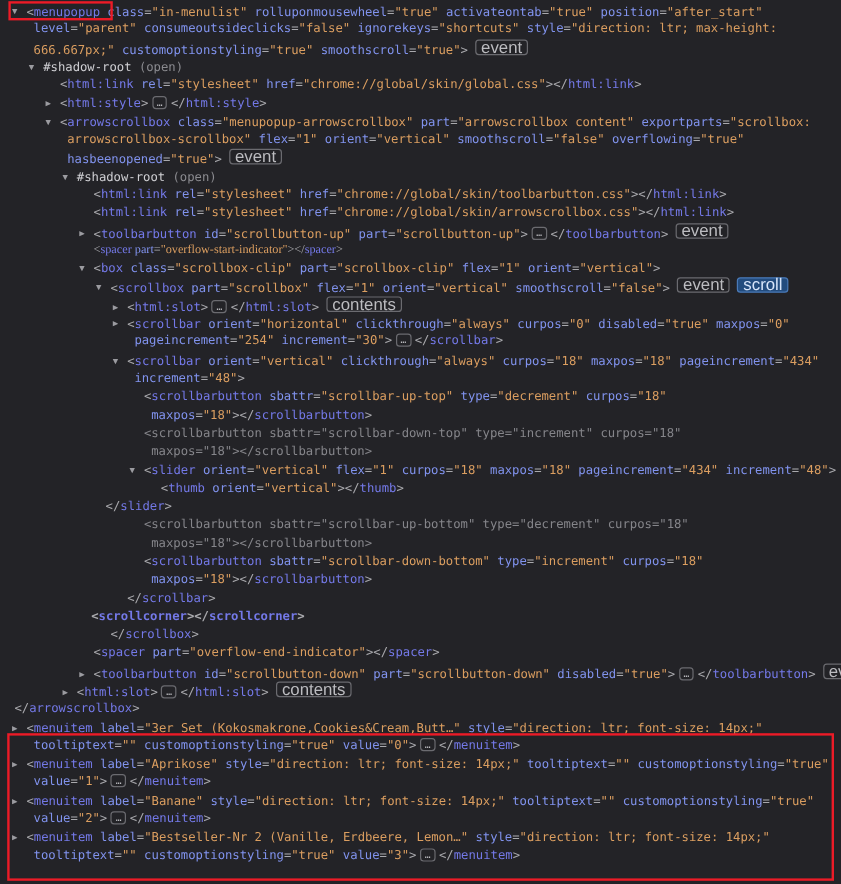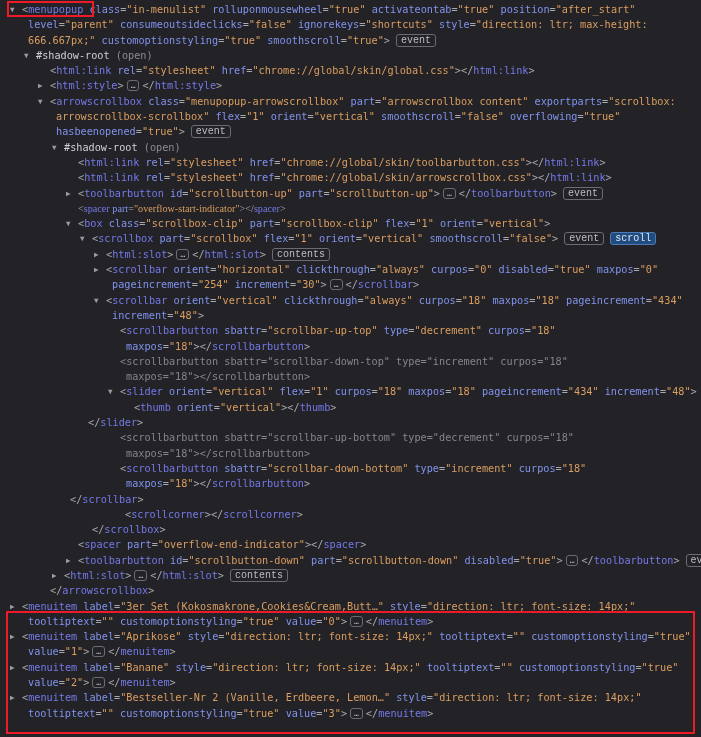--- a/index.html
+++ b/index.html
@@ -24,22 +24,22 @@
   .tk-sr { color: var(--shadowroot, #cfcfd3); }
   .tk-pr { color: var(--shadowstate, #8b8b90); }
   .line.dim span { color: var(--dim, #85858a) !important; }
   .tk-el {
     display:inline-block; font-size:8px; line-height:9px;
     padding:0 3px; margin:0 3px; border-radius:3px;
     border:1px solid var(--badgeborder, #6b6b70);
     color: var(--badgetext, #bcbcc0); vertical-align:1px;
   }
   .badge {
-    display:inline-block; font-family:Liberation Mono, monospace;
-    font-size:10px; line-height:11px; padding:0 4px; margin-left:6px;
+    display:inline-block; font-family:Liberation Sans, sans-serif;
+    font-size:14px; line-height:11px; padding:0 4px; margin-left:6px;
     border-radius:3px; border:1px solid var(--badgeborder, #6b6b70);
     color: var(--badgetext, #bcbcc0); vertical-align:1px;
   }
   .badge-active {
     background: var(--scrollbadgebg, #234c7e);
     border-color: var(--scrollbadgeborder, #4a7ab8);
     color: var(--scrollbadgetext, #d7e5fa);
   }
   .annotation {
     position:absolute; border:2px solid var(--annotation, #ec1b27);
@@ -76,27 +76,27 @@
       <div class="line" style="padding-left: 126px;"><span class="tk-a">maxpos</span><span class="tk-p">=</span><span class="tk-v">"18"</span><span class="tk-p">&gt;&lt;/</span><span class="tk-t">scrollbarbutton</span><span class="tk-p">&gt;</span></div>
       <div class="line dim" style="padding-left: 108px;"><span class="twisty"></span><span class="tk-p">&lt;</span><span class="tk-t">scrollbarbutton</span><span class="tk-a"> sbattr</span><span class="tk-p">=</span><span class="tk-v">"scrollbar-down-top"</span><span class="tk-a"> type</span><span class="tk-p">=</span><span class="tk-v">"increment"</span><span class="tk-a"> curpos</span><span class="tk-p">=</span><span class="tk-v">"18"</span></div>
       <div class="line dim" style="padding-left: 126px;"><span class="tk-a">maxpos</span><span class="tk-p">=</span><span class="tk-v">"18"</span><span class="tk-p">&gt;&lt;/</span><span class="tk-t">scrollbarbutton</span><span class="tk-p">&gt;</span></div>
       <div class="line" style="padding-left: 108px;"><span class="twisty">▼</span><span class="tk-p">&lt;</span><span class="tk-t">slider</span><span class="tk-a"> orient</span><span class="tk-p">=</span><span class="tk-v">"vertical"</span><span class="tk-a"> flex</span><span class="tk-p">=</span><span class="tk-v">"1"</span><span class="tk-a"> curpos</span><span class="tk-p">=</span><span class="tk-v">"18"</span><span class="tk-a"> maxpos</span><span class="tk-p">=</span><span class="tk-v">"18"</span><span class="tk-a"> pageincrement</span><span class="tk-p">=</span><span class="tk-v">"434"</span><span class="tk-a"> increment</span><span class="tk-p">=</span><span class="tk-v">"48"</span><span class="tk-p">&gt;</span></div>
       <div class="line" style="padding-left: 122px;"><span class="twisty"></span><span class="tk-p">&lt;</span><span class="tk-t">thumb</span><span class="tk-a"> orient</span><span class="tk-p">=</span><span class="tk-v">"vertical"</span><span class="tk-p">&gt;&lt;/</span><span class="tk-t">thumb</span><span class="tk-p">&gt;</span></div>
       <div class="line" style="padding-left: 76px;"><span class="twisty"></span><span class="tk-p">&lt;/</span><span class="tk-t">slider</span><span class="tk-p">&gt;</span></div>
       <div class="line dim" style="padding-left: 108px;"><span class="twisty"></span><span class="tk-p">&lt;</span><span class="tk-t">scrollbarbutton</span><span class="tk-a"> sbattr</span><span class="tk-p">=</span><span class="tk-v">"scrollbar-up-bottom"</span><span class="tk-a"> type</span><span class="tk-p">=</span><span class="tk-v">"decrement"</span><span class="tk-a"> curpos</span><span class="tk-p">=</span><span class="tk-v">"18"</span></div>
       <div class="line dim" style="padding-left: 126px;"><span class="tk-a">maxpos</span><span class="tk-p">=</span><span class="tk-v">"18"</span><span class="tk-p">&gt;&lt;/</span><span class="tk-t">scrollbarbutton</span><span class="tk-p">&gt;</span></div>
       <div class="line" style="padding-left: 108px;"><span class="twisty"></span><span class="tk-p">&lt;</span><span class="tk-t">scrollbarbutton</span><span class="tk-a"> sbattr</span><span class="tk-p">=</span><span class="tk-v">"scrollbar-down-bottom"</span><span class="tk-a"> type</span><span class="tk-p">=</span><span class="tk-v">"increment"</span><span class="tk-a"> curpos</span><span class="tk-p">=</span><span class="tk-v">"18"</span></div>
       <div class="line" style="padding-left: 126px;"><span class="tk-a">maxpos</span><span class="tk-p">=</span><span class="tk-v">"18"</span><span class="tk-p">&gt;&lt;/</span><span class="tk-t">scrollbarbutton</span><span class="tk-p">&gt;</span></div>
-      <div class="line" style="padding-left: 58px;"><span class="twisty"></span><span class="tk-p">&lt;/</span><span class="tk-t">scrollbar</span><span class="tk-p">&gt;</span></div>
-      <div class="line" style="padding-left: 113px;"><span class="twisty"></span><span class="tk-p">&lt;</span><span class="tk-t">scrollcorner</span><span class="tk-p">&gt;&lt;/</span><span class="tk-t">scrollcorner</span><span class="tk-p">&gt;</span></div>
+      <div class="line" style="padding-left: 94px;"><span class="twisty"></span><span class="tk-p">&lt;/</span><span class="tk-t">scrollbar</span><span class="tk-p">&gt;</span></div>
+      <div class="line" style="padding-left: 64px; font-weight: bold;"><span class="twisty"></span><span class="tk-p">&lt;</span><span class="tk-t">scrollcorner</span><span class="tk-p">&gt;&lt;/</span><span class="tk-t">scrollcorner</span><span class="tk-p">&gt;</span></div>
       <div class="line" style="padding-left: 80px;"><span class="twisty"></span><span class="tk-p">&lt;/</span><span class="tk-t">scrollbox</span><span class="tk-p">&gt;</span></div>
       <div class="line" style="padding-left: 66px;"><span class="twisty"></span><span class="tk-p">&lt;</span><span class="tk-t">spacer</span><span class="tk-a"> part</span><span class="tk-p">=</span><span class="tk-v">"overflow-end-indicator"</span><span class="tk-p">&gt;&lt;/</span><span class="tk-t">spacer</span><span class="tk-p">&gt;</span></div>
       <div class="line" style="padding-left: 66px;"><span class="twisty">▶</span><span class="tk-p">&lt;</span><span class="tk-t">toolbarbutton</span><span class="tk-a"> id</span><span class="tk-p">=</span><span class="tk-v">"scrollbutton-down"</span><span class="tk-a"> part</span><span class="tk-p">=</span><span class="tk-v">"scrollbutton-down"</span><span class="tk-a"> disabled</span><span class="tk-p">=</span><span class="tk-v">"true"</span><span class="tk-p">&gt;</span><span class="tk-el">…</span><span class="tk-p">&lt;/</span><span class="tk-t">toolbarbutton</span><span class="tk-p">&gt;</span><span class="badge">event</span></div>
       <div class="line" style="padding-left: 52px;"><span class="twisty">▶</span><span class="tk-p">&lt;</span><span class="tk-t">html:slot</span><span class="tk-p">&gt;</span><span class="tk-el">…</span><span class="tk-p">&lt;/</span><span class="tk-t">html:slot</span><span class="tk-p">&gt;</span><span class="badge">contents</span></div>
-      <div class="line" style="padding-left: 38px;"><span class="twisty"></span><span class="tk-p">&lt;/</span><span class="tk-t">arrowscrollbox</span><span class="tk-p">&gt;</span></div>
+      <div class="line" style=""><span class="twisty"></span><span class="tk-p">&lt;/</span><span class="tk-t">arrowscrollbox</span><span class="tk-p">&gt;</span></div>
       <div class="line" style="padding-left: 10px;"><span class="twisty">▶</span><span class="tk-p">&lt;</span><span class="tk-t">menuitem</span><span class="tk-a"> label</span><span class="tk-p">=</span><span class="tk-v">"3er Set (Kokosmakrone,Cookies&amp;Cream,Butt…"</span><span class="tk-a"> style</span><span class="tk-p">=</span><span class="tk-v">"direction: ltr; font-size: 14px;"</span></div>
       <div class="line" style="padding-left: 28px;"><span class="tk-a">tooltiptext</span><span class="tk-p">=</span><span class="tk-v">""</span><span class="tk-a"> customoptionstyling</span><span class="tk-p">=</span><span class="tk-v">"true"</span><span class="tk-a"> value</span><span class="tk-p">=</span><span class="tk-v">"0"</span><span class="tk-p">&gt;</span><span class="tk-el">…</span><span class="tk-p">&lt;/</span><span class="tk-t">menuitem</span><span class="tk-p">&gt;</span></div>
       <div class="line" style="padding-left: 10px;"><span class="twisty">▶</span><span class="tk-p">&lt;</span><span class="tk-t">menuitem</span><span class="tk-a"> label</span><span class="tk-p">=</span><span class="tk-v">"Aprikose"</span><span class="tk-a"> style</span><span class="tk-p">=</span><span class="tk-v">"direction: ltr; font-size: 14px;"</span><span class="tk-a"> tooltiptext</span><span class="tk-p">=</span><span class="tk-v">""</span><span class="tk-a"> customoptionstyling</span><span class="tk-p">=</span><span class="tk-v">"true"</span></div>
       <div class="line" style="padding-left: 28px;"><span class="tk-a">value</span><span class="tk-p">=</span><span class="tk-v">"1"</span><span class="tk-p">&gt;</span><span class="tk-el">…</span><span class="tk-p">&lt;/</span><span class="tk-t">menuitem</span><span class="tk-p">&gt;</span></div>
       <div class="line" style="padding-left: 10px;"><span class="twisty">▶</span><span class="tk-p">&lt;</span><span class="tk-t">menuitem</span><span class="tk-a"> label</span><span class="tk-p">=</span><span class="tk-v">"Banane"</span><span class="tk-a"> style</span><span class="tk-p">=</span><span class="tk-v">"direction: ltr; font-size: 14px;"</span><span class="tk-a"> tooltiptext</span><span class="tk-p">=</span><span class="tk-v">""</span><span class="tk-a"> customoptionstyling</span><span class="tk-p">=</span><span class="tk-v">"true"</span></div>
       <div class="line" style="padding-left: 28px;"><span class="tk-a">value</span><span class="tk-p">=</span><span class="tk-v">"2"</span><span class="tk-p">&gt;</span><span class="tk-el">…</span><span class="tk-p">&lt;/</span><span class="tk-t">menuitem</span><span class="tk-p">&gt;</span></div>
       <div class="line" style="padding-left: 10px;"><span class="twisty">▶</span><span class="tk-p">&lt;</span><span class="tk-t">menuitem</span><span class="tk-a"> label</span><span class="tk-p">=</span><span class="tk-v">"Bestseller-Nr 2 (Vanille, Erdbeere, Lemon…"</span><span class="tk-a"> style</span><span class="tk-p">=</span><span class="tk-v">"direction: ltr; font-size: 14px;"</span></div>
       <div class="line" style="padding-left: 28px;"><span class="tk-a">tooltiptext</span><span class="tk-p">=</span><span class="tk-v">""</span><span class="tk-a"> customoptionstyling</span><span class="tk-p">=</span><span class="tk-v">"true"</span><span class="tk-a"> value</span><span class="tk-p">=</span><span class="tk-v">"3"</span><span class="tk-p">&gt;</span><span class="tk-el">…</span><span class="tk-p">&lt;/</span><span class="tk-t">menuitem</span><span class="tk-p">&gt;</span></div>
     </div>
 </div>

